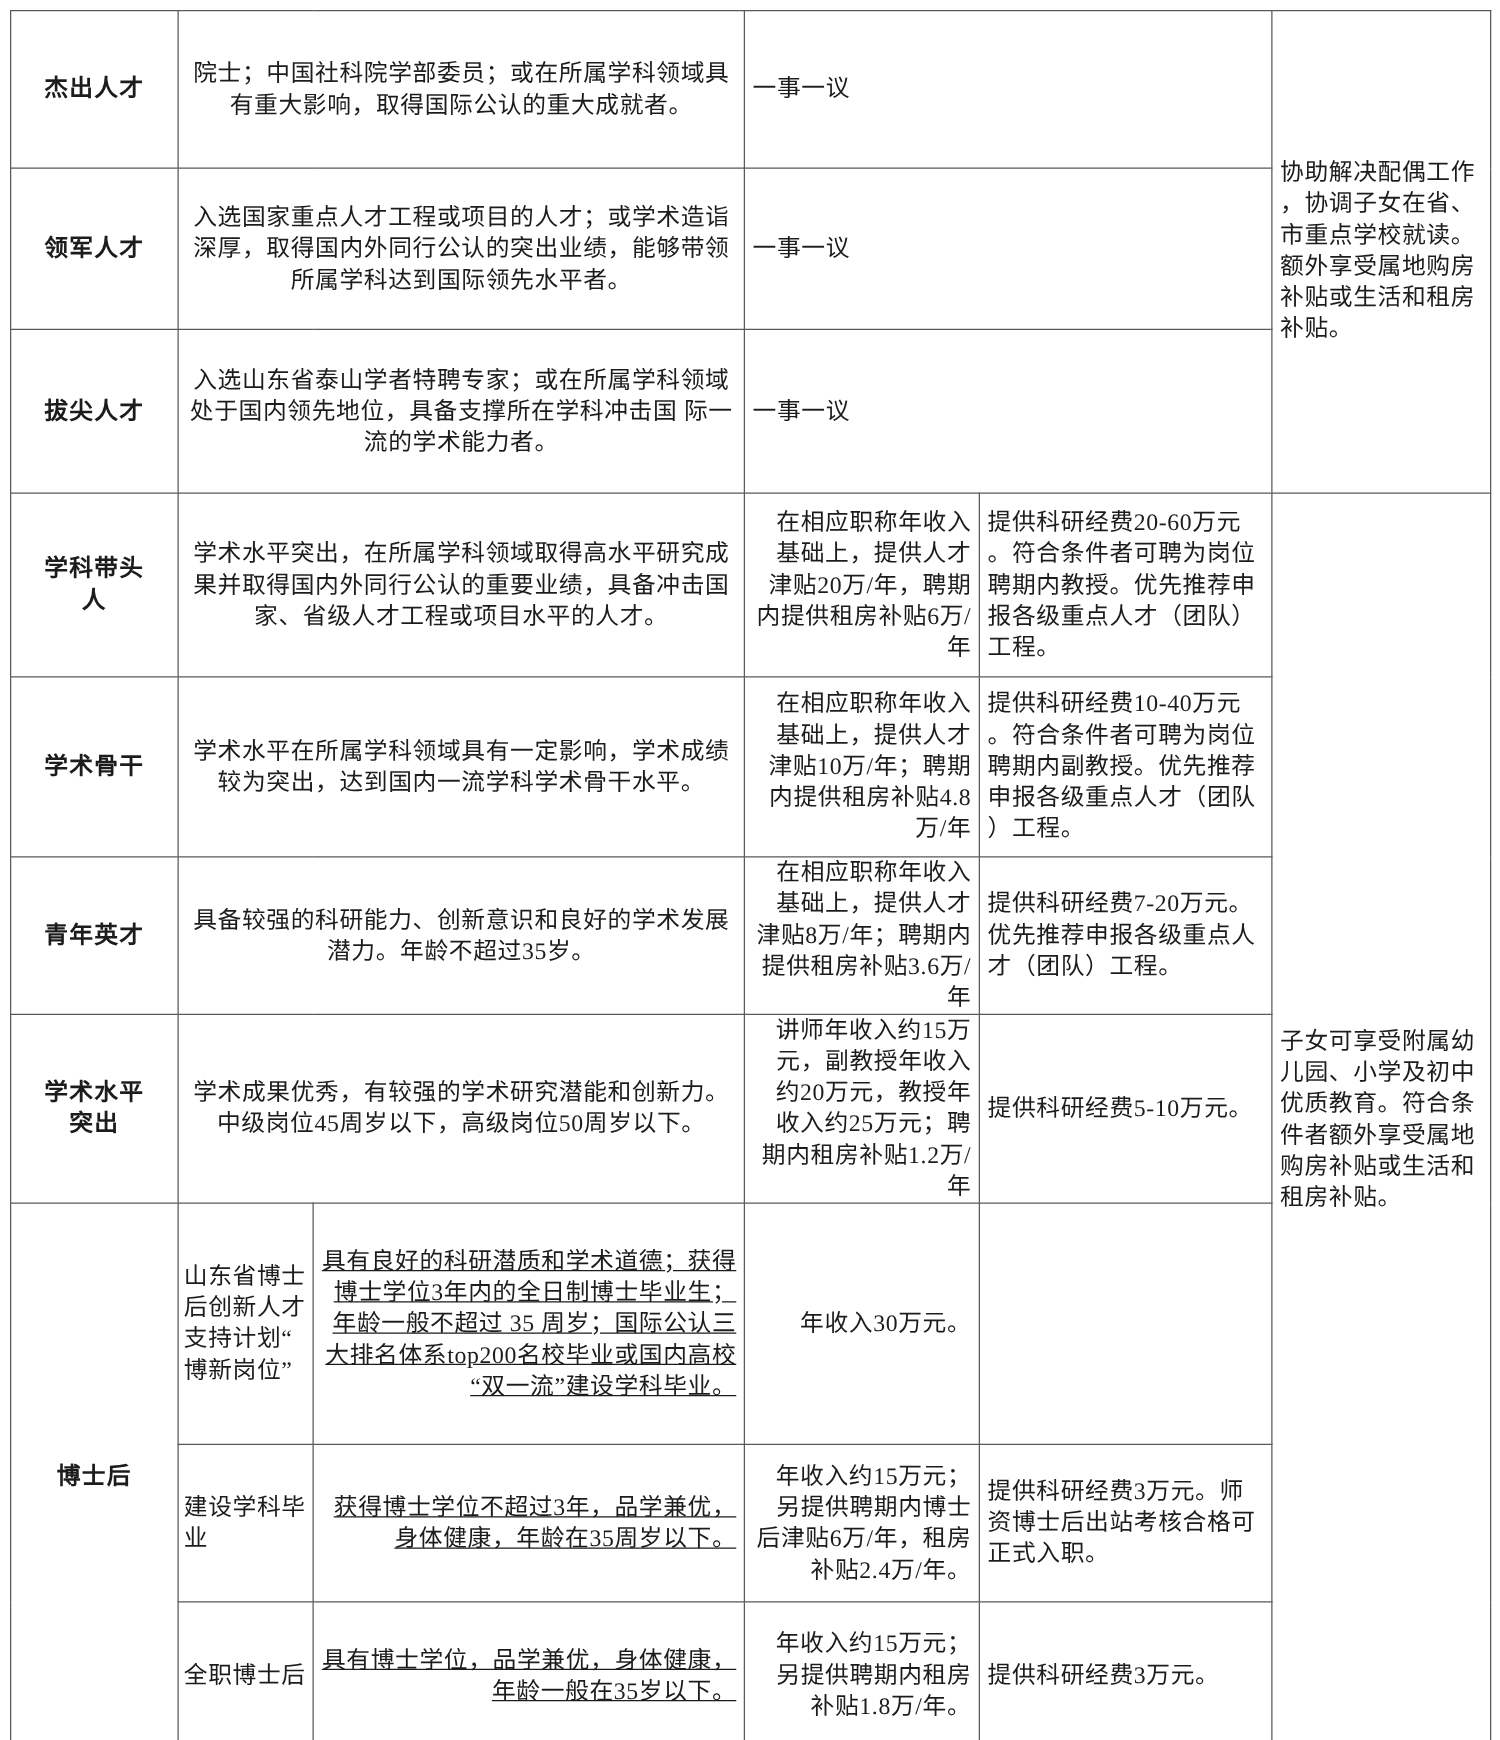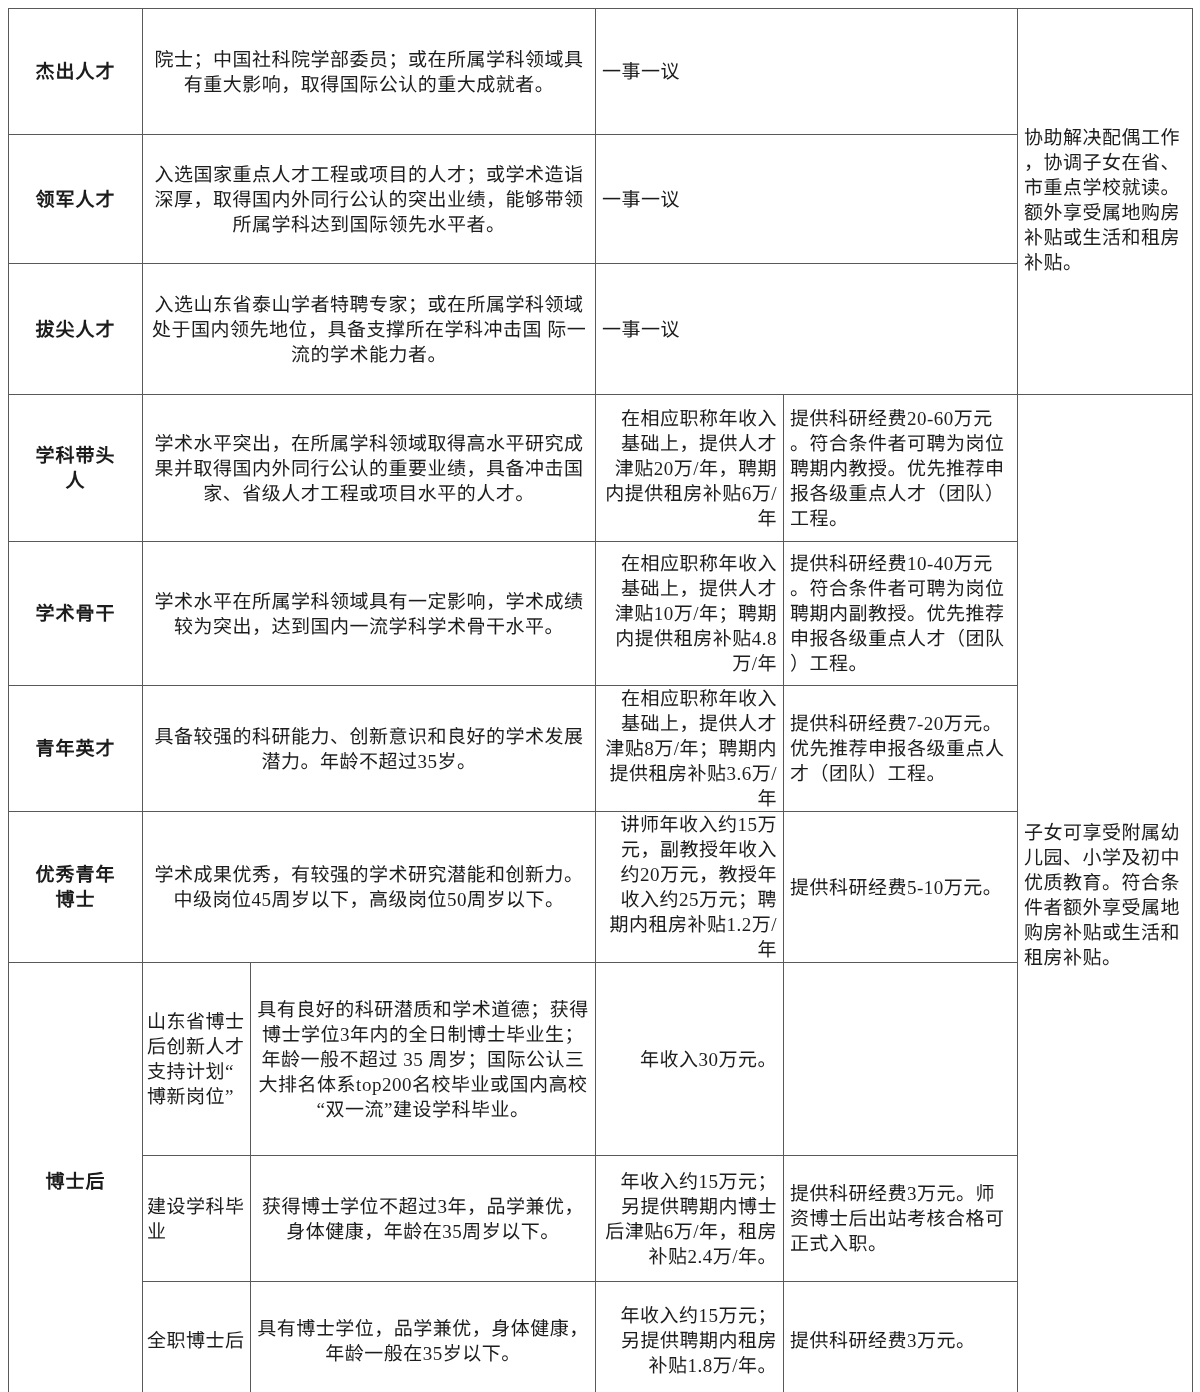--- a/index.html
+++ b/index.html
@@ -32,21 +32,21 @@
     word-break:break-all;
     overflow:hidden;
   }
   td.cat{
     text-align:center;
     font-weight:bold;
     padding:0 18px;
     letter-spacing:1px;
   }
   td.desc{ text-align:center; padding:0 8px; }
-  td.desc2{ text-align:center; padding:0 6px; }
+  td.desc2{ text-align:right; padding:0 6px;text-decoration:underline; }
   td.type{ text-align:left; padding:12px 4px; }
   td.deal{ text-align:left; padding:0 6px; }
   td.salary{ text-align:right; padding:0 6px; }
   td.funding{ text-align:left; padding:0 6px; }
   td.benefit{ text-align:left; padding:0 6px;font-family:Liberation Mono, monospace; }
   tr.r1{height:126px;} tr.r2{height:129px;} tr.r3{height:131px;}
   tr.r4{height:147px;} tr.r5{height:144px;} tr.r6{height:126px;}
   tr.r7{height:131px;} tr.r8{height:193px;} tr.r9{height:126px;}
   tr.r10{height:118px;}
 </style>
@@ -99,21 +99,21 @@
   </tr>
 
   <tr class="r6">
     <td class="cat">青年英才</td>
     <td class="desc" colspan="2">具备较强的科研能力、创新意识和良好的学术发展潜力。年龄不超过35岁。</td>
     <td class="salary">在相应职称年收入基础上，提供人才津贴8万/年；聘期内提供租房补贴3.6万/年</td>
     <td class="funding">提供科研经费7-20万元。优先推荐申报各级重点人才（团队）工程。</td>
   </tr>
 
   <tr class="r7">
-    <td class="cat">优秀青年博士</td>
+    <td class="cat">学术水平突出</td>
     <td class="desc" colspan="2">学术成果优秀，有较强的学术研究潜能和创新力。中级岗位45周岁以下，高级岗位50周岁以下。</td>
     <td class="salary">讲师年收入约15万元，副教授年收入约20万元，教授年收入约25万元；聘期内租房补贴1.2万/年</td>
     <td class="funding">提供科研经费5-10万元。</td>
   </tr>
 
   <tr class="r8">
     <td class="cat" rowspan="3">博士后</td>
     <td class="type">山东省博士后创新人才支持计划“博新岗位”</td>
     <td class="desc2">具有良好的科研潜质和学术道德；获得博士学位3年内的全日制博士毕业生；
 年龄一般不超过 35 周岁；国际公认三大排名体系top200名校毕业或国内高校“双一流”建设学科毕业。</td>

